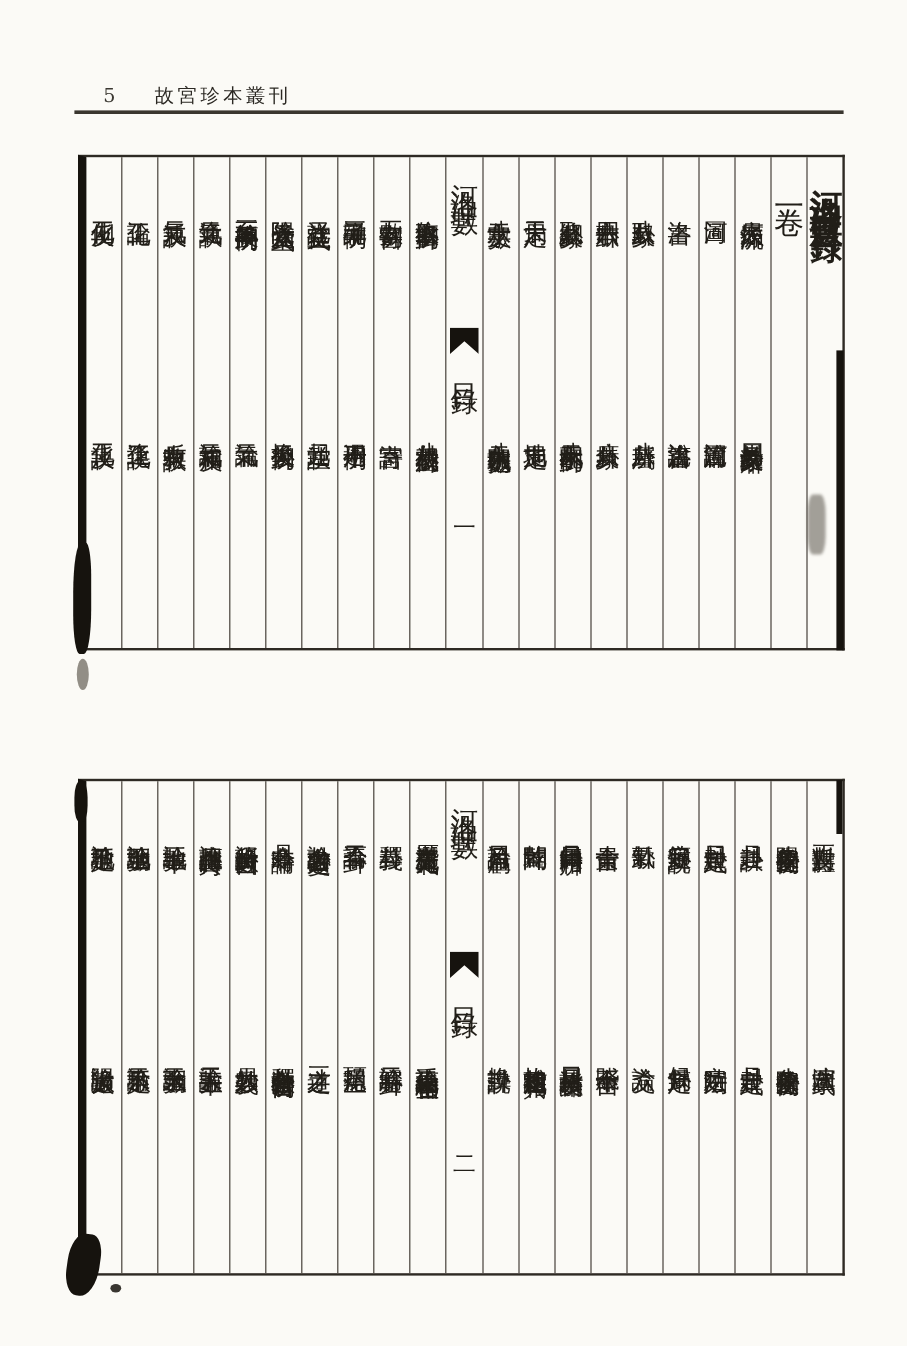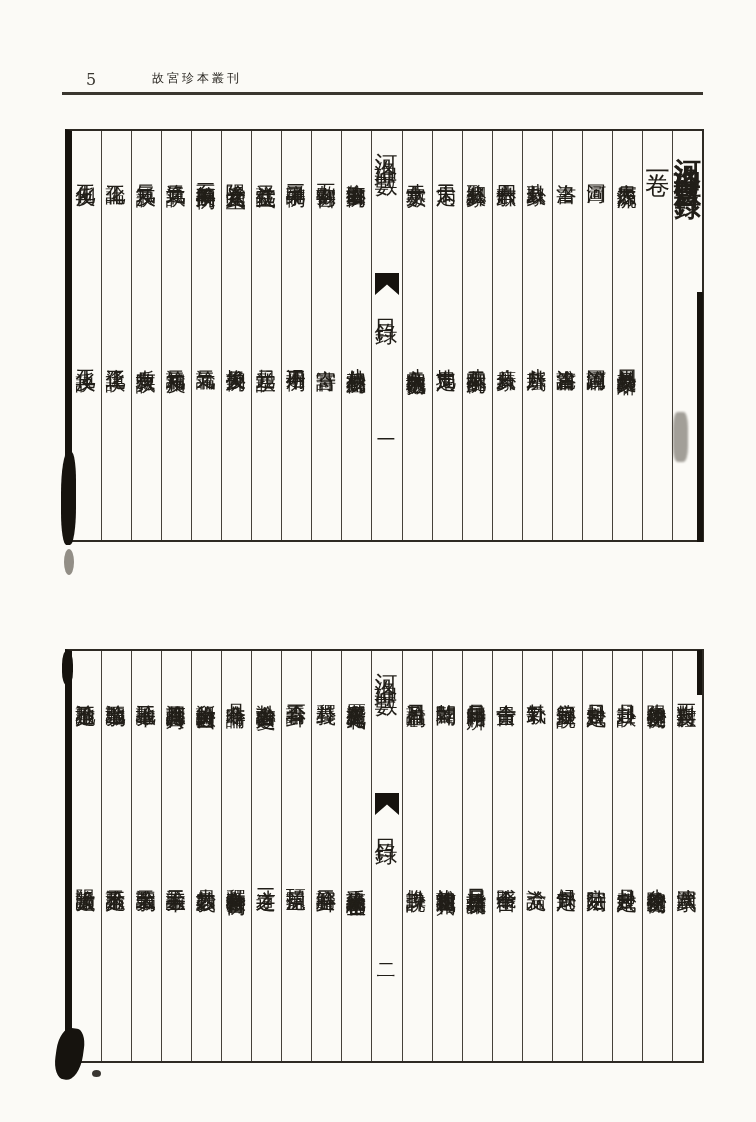--- a/index.html
+++ b/index.html
@@ -3,21 +3,21 @@
 <meta charset="utf-8">
 <style>
   html,body{margin:0;padding:0;background:#e8e6e0;}
   .page{
     position:relative;width:756px;height:1122px;margin:0 auto;
     background:#fbfaf6;overflow:hidden;
     font-family:"DejaVu Serif","Liberation Serif",serif;
     color:#26231e;
   }
   .header-num{position:absolute;left:86px;top:70px;font-size:16px;color:#3a3731;}
-  .header-title{position:absolute;left:152px;top:70px;font-size:12px;letter-spacing:3px;color:#2b2823;}
+  .header-title{position:absolute;left:129px;top:70px;font-size:16px;letter-spacing:3px;color:#2b2823;}
   .header-rule{position:absolute;left:62px;top:92px;width:641px;height:3px;background:#3a362f;}
 
   .block{
     position:absolute;left:65px;width:639px;box-sizing:border-box;
     border-top:2px solid #2e2a24;border-bottom:2px solid #2e2a24;
     border-right:2px solid #2e2a24;border-left:7px solid #16130e;
     display:flex;flex-direction:row-reverse;background:#fbfaf6;
   }
   .block-top{top:129px;height:413px;}
   .block-bottom{top:649px;height:414px;}

